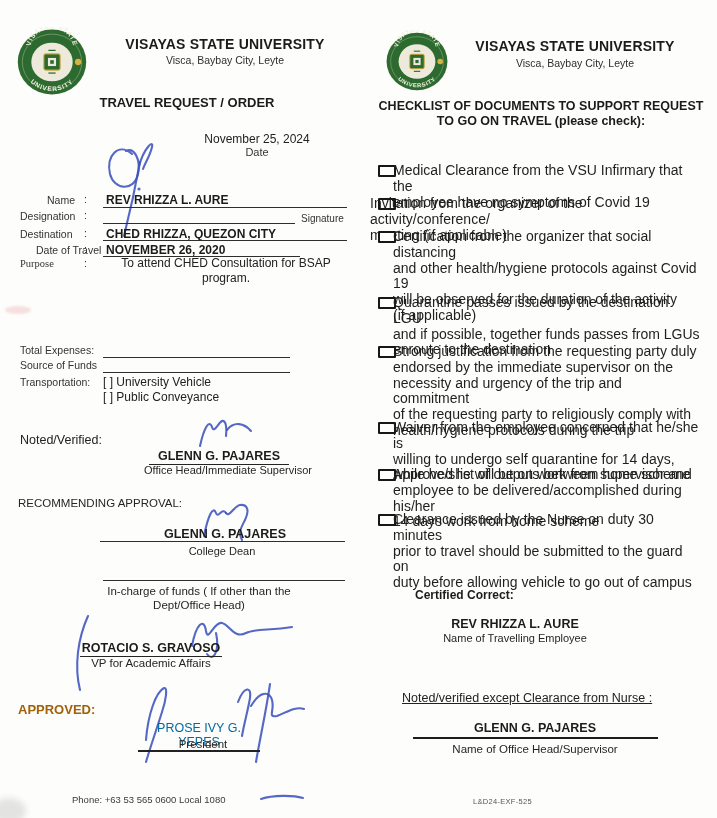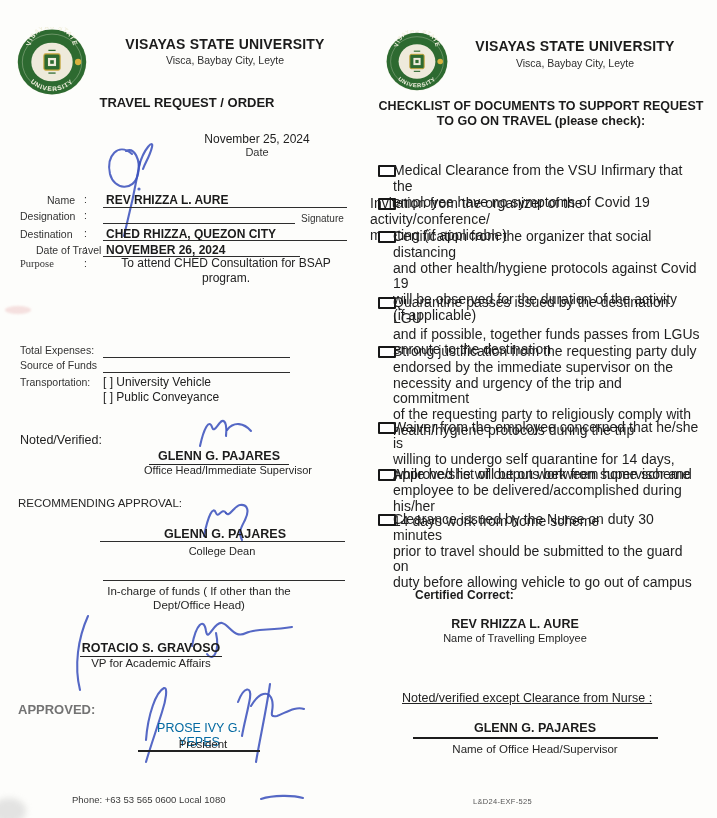--- a/index.html
+++ b/index.html
@@ -74,21 +74,21 @@
   <div class="a line" style="left:103px;top:223px;width:192px;"></div>
   <div class="a lbl" style="left:301px;top:213px;font-size:10px;">Signature</div>
 
   <div class="a lbl" style="left:20px;top:228px;">Destination</div>
   <div class="a lbl" style="left:84px;top:227px;">:</div>
   <div class="a val" style="left:106px;top:227px;">CHED RHIZZA, QUEZON CITY</div>
   <div class="a line" style="left:103px;top:240px;width:244px;"></div>
 
   <div class="a lbl" style="left:20px;top:244px;margin-left:16px;">Date of Travel</div>
   <div class="a lbl" style="left:84px;top:243px;">:</div>
-  <div class="a val" style="left:106px;top:243px;">NOVEMBER 26, 2024</div>
+  <div class="a val" style="left:106px;top:243px;">NOVEMBER 26, 2020</div>
   <div class="a line" style="left:103px;top:256px;width:197px;"></div>
 
   <div class="a lbl" style="left:20px;top:258px;font-family:Liberation Serif, serif;">Purpose</div>
   <div class="a lbl" style="left:84px;top:257px;">:</div>
   <div class="a c txt pre" style="left:105px;top:256px;width:242px;line-height:14.5px;">To attend CHED Consultation for BSAP
 program.</div>
 
   <div class="a lbl" style="left:20px;top:344px;">Total Expenses:</div>
   <div class="a line" style="left:103px;top:357px;width:187px;"></div>
   <div class="a lbl" style="left:20px;top:359px;">Source of Funds</div>
@@ -119,21 +119,21 @@
 Dept/Office Head)</div>
 
   <svg class="a" style="left:66px;top:608px;" width="235" height="85" viewBox="0 0 235 85">
     <path class="sig" d="M22,8 C12,30 8,58 14,82"></path>
     <path class="sig" d="M126,38 C130,16 138,9 140,23 C142,35 148,13 156,15 C164,17 168,31 180,25 C190,20 204,23 226,19"></path>
     <path class="sig" d="M150,25 C154,43 147,55 141,46"></path>
   </svg>
   <div class="a c uname" style="left:80px;top:641px;width:142px;">ROTACIO S. GRAVOSO</div>
   <div class="a c" style="left:72px;top:657px;width:158px;font-size:11.5px;color:#262626;">VP for Academic Affairs</div>
 
-  <div class="a b" style="left:18px;top:702px;font-size:13px;color:#737373;">APPROVED:</div>
+  <div class="a b" style="left:18px;top:702px;font-size:13px;color:#a16207;">APPROVED:</div>
   <svg class="a" style="left:110px;top:676px;" width="200" height="90" viewBox="0 0 200 90">
     <path class="sig" d="M36,64 C38,38 46,16 54,12 C58,11 56,24 52,36 C47,52 40,72 36,86"></path>
     <path class="sig" d="M128,26 C134,10 142,10 140,22 C138,34 134,48 132,60"></path>
     <path class="sig" d="M141,30 C149,16 159,14 162,24 C165,34 157,42 167,40 C177,36 186,30 194,33"></path>
     <path class="sig" d="M160,8 C156,36 150,62 146,86"></path>
   </svg>
   <div class="a c" style="left:138px;top:721px;width:122px;font-size:12.5px;font-weight:400;color:#0369a1;border-bottom:2px solid #222;padding-bottom:1px;">PROSE IVY G. YEPES</div>
   <div class="a c" style="left:143px;top:738px;width:120px;font-size:11.5px;color:#262626;">President</div>
 
   <div class="a" style="left:72px;top:794px;font-size:9.5px;color:#3a3a3a;">Phone: +63 53 565 0600 Local 1080</div>

